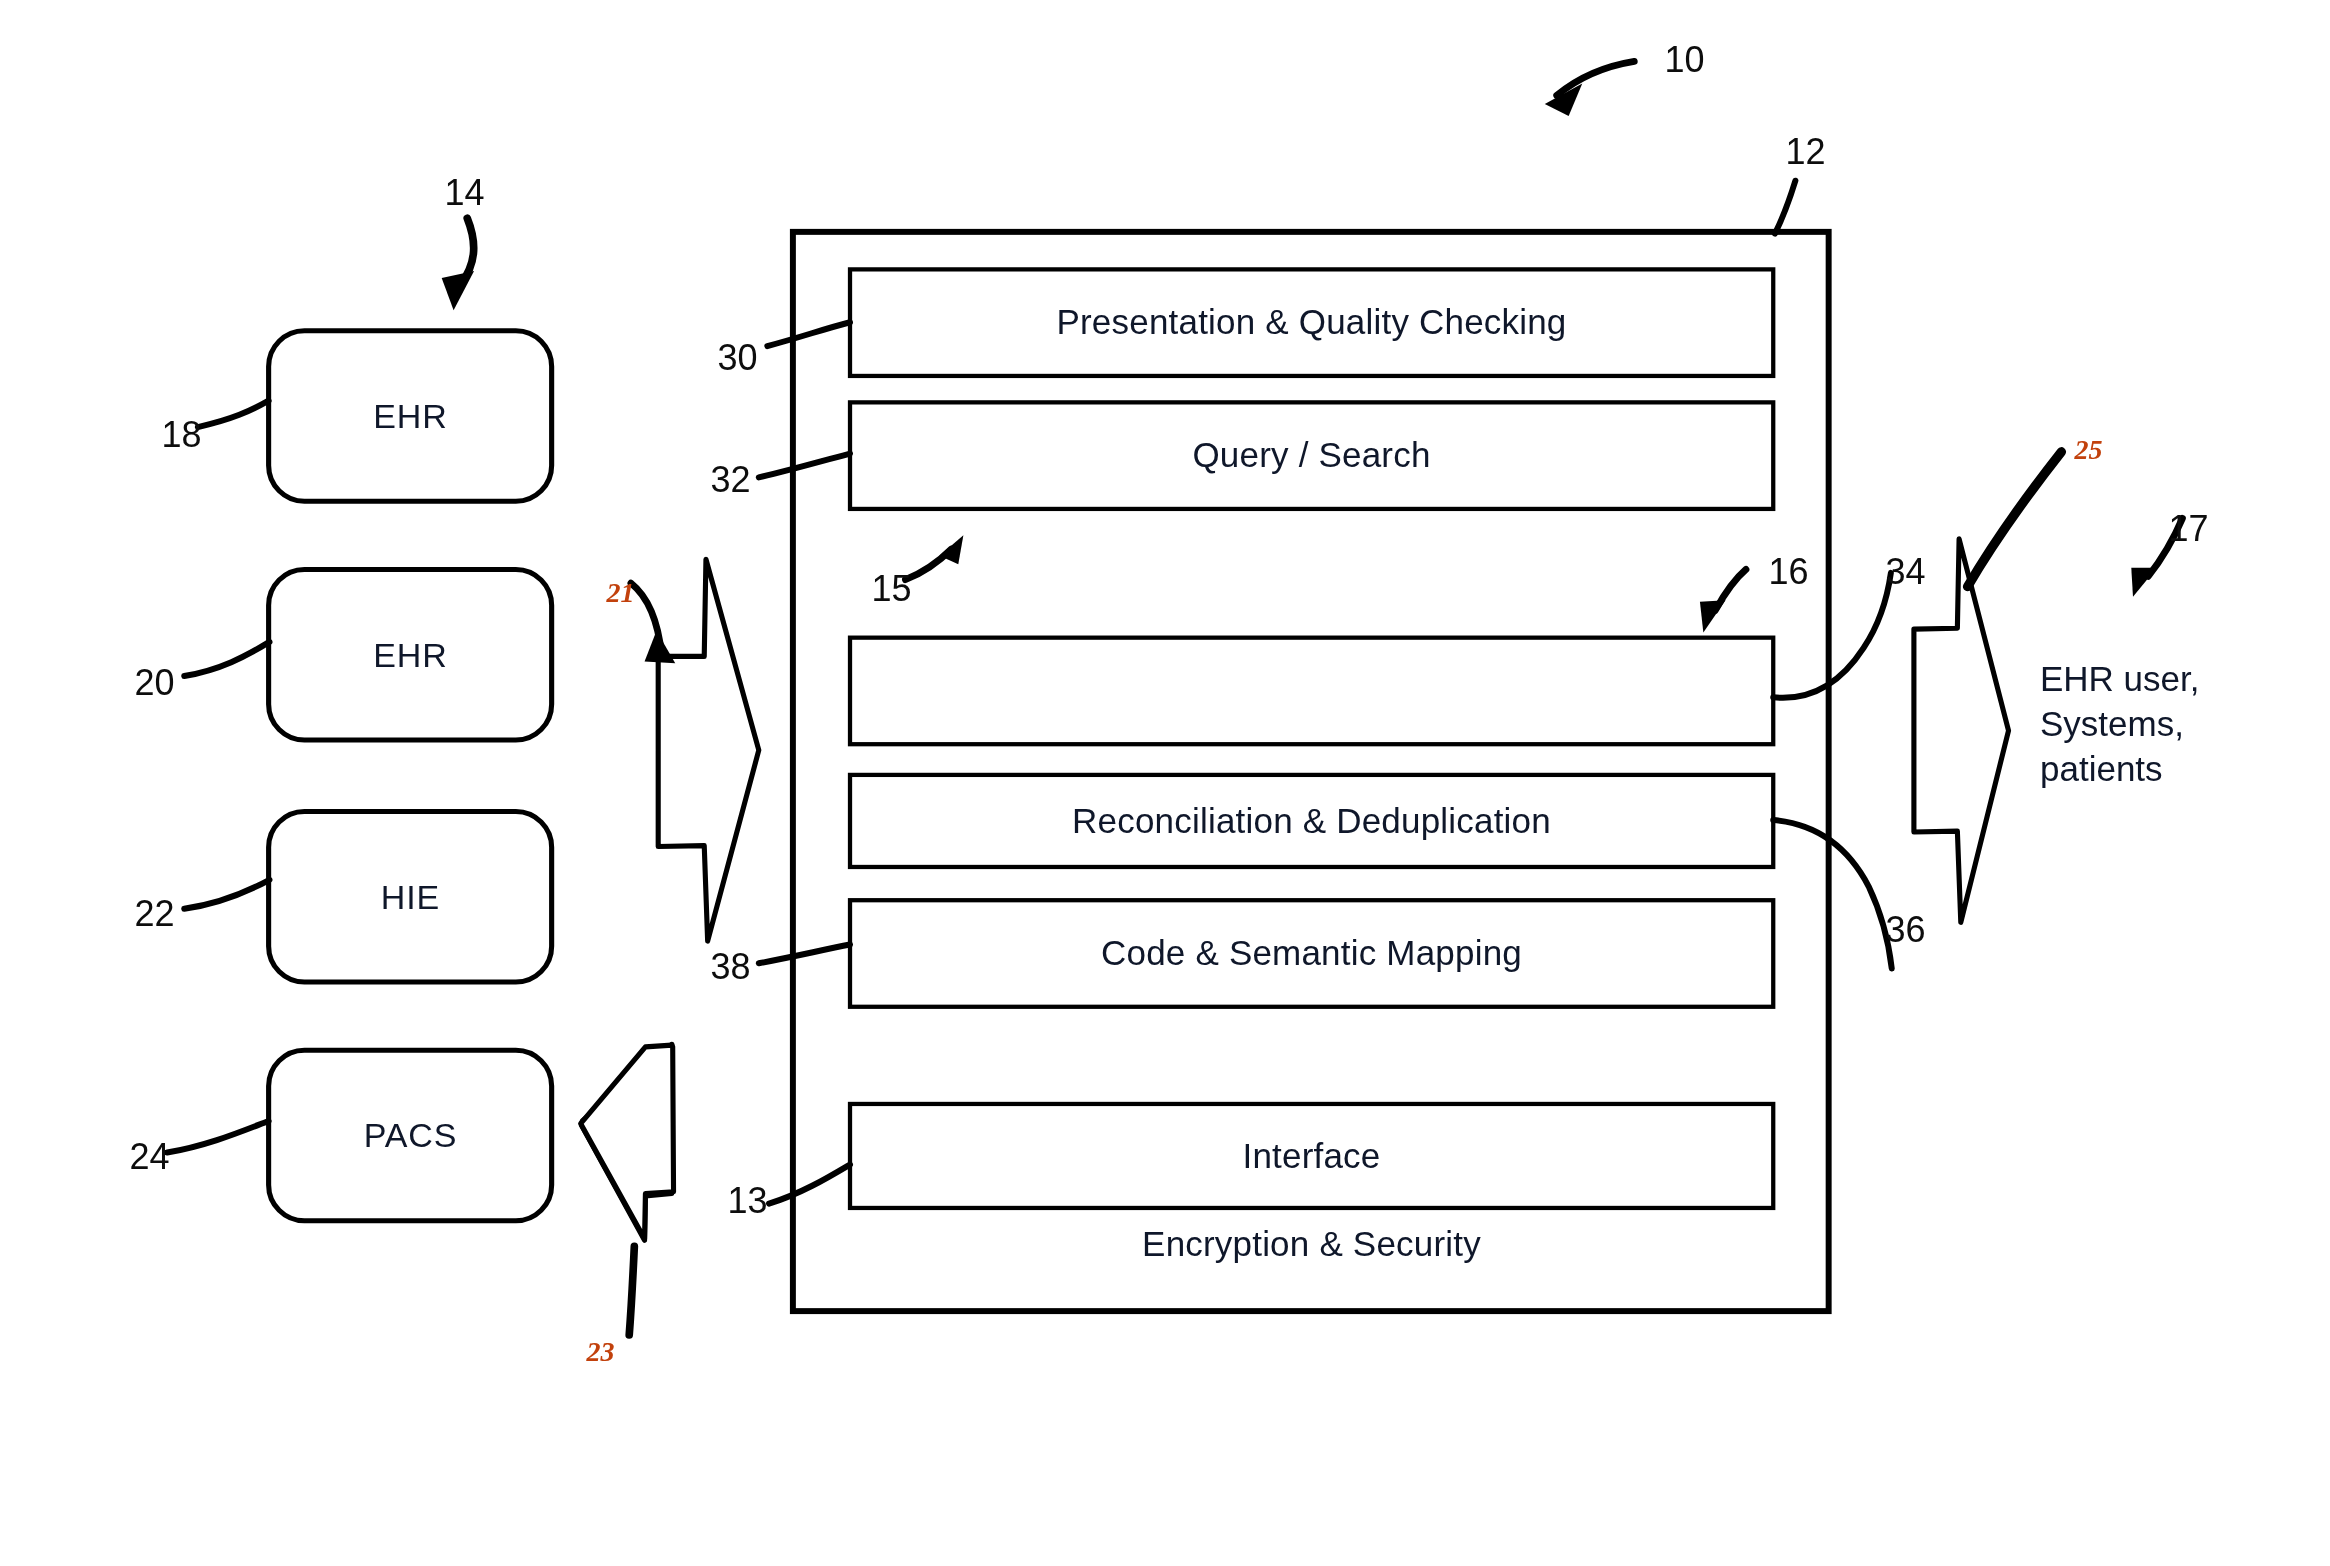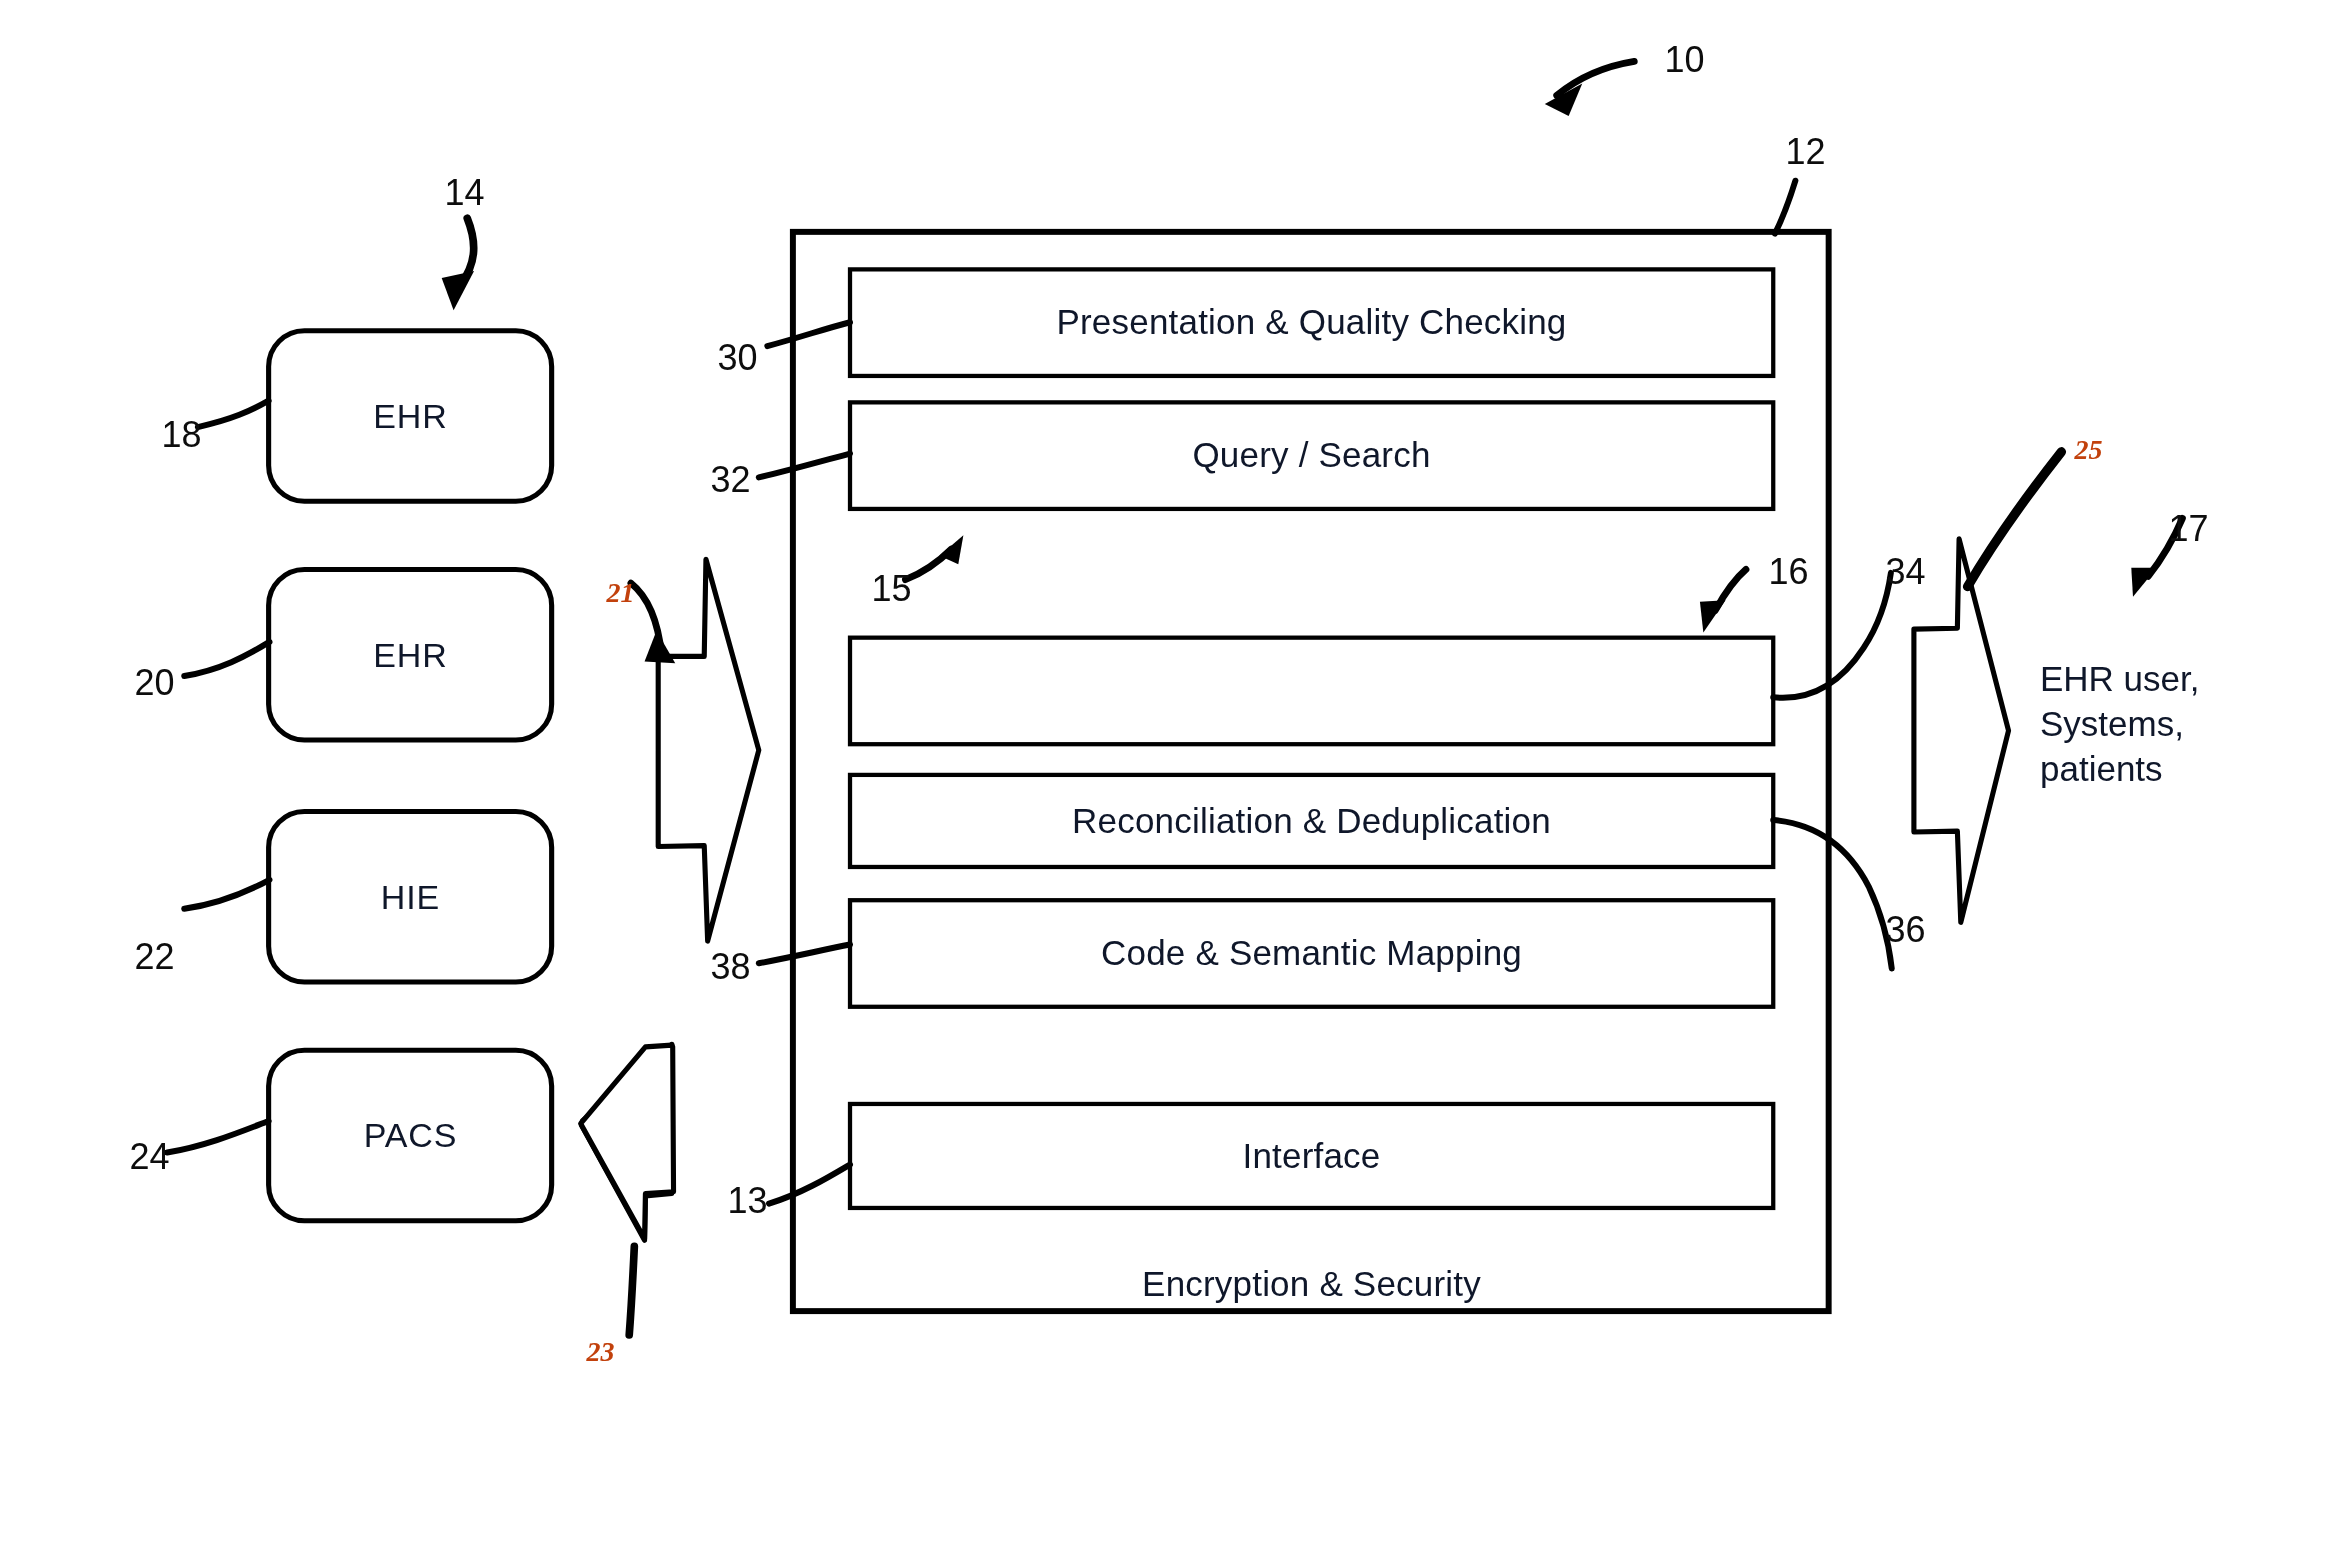--- a/index.html
+++ b/index.html
@@ -8,21 +8,21 @@
   #stage { position:absolute; inset:0; }
   svg.layer { position:absolute; left:0; top:0; width:2330px; height:1566px; }
 
   .node-label {
     position:absolute; display:flex; align-items:center; justify-content:center;
     text-align:center; line-height:1.15; color:#0f172a;
     font-family:"Liberation Sans", sans-serif;
   }
   .src-box-text { font-size:34px; letter-spacing:0.9px; }
   .layer-text   { font-size:35px; letter-spacing:0.2px; }
-  .plain-text   { font-size:35px; letter-spacing:0.2px;margin-top:40px; }
+  .plain-text   { font-size:35px; letter-spacing:0.2px; }
   .users-text   { font-size:35px; line-height:1.28; text-align:left;
                   justify-content:flex-start; }
   .ref          { font-size:36px; font-family:"Liberation Sans", sans-serif;
                   color:#0d0d0d; }
   .ref-hand     { font-size:28px; font-family:"Liberation Serif", serif;
                   font-style:italic; font-weight:700; color:#c2410c; }
 </style>
 </head>
 <body>
 
@@ -122,21 +122,21 @@
   <div class="node-label ref" style="left:1646px; top:34px; width:77px; height:51px;">10</div>
   <div class="node-label ref" style="left:1767px; top:126px; width:77px; height:51px;">12</div>
   <div class="node-label ref" style="left:709px; top:1175px; width:77px; height:51px;">13</div>
   <div class="node-label ref" style="left:426px; top:167px; width:77px; height:51px;">14</div>
   <div class="node-label ref" style="left:853px; top:563px; width:77px; height:51px;">15</div>
   <div class="node-label ref" style="left:1750px; top:546px; width:77px; height:51px;">16</div>
   <div class="node-label ref" style="left:2150px; top:503px; width:77px; height:51px;">17</div>
   <div class="node-label ref" style="left:143px; top:409px; width:77px; height:51px;">18</div>
   <div class="node-label ref" style="left:116px; top:657px; width:77px; height:51px;">20</div>
   <div class="node-label ref-hand" style="left:582px; top:563px; width:77px; height:60px;">21</div>
-  <div class="node-label ref" style="left:116px; top:888px; width:77px; height:51px;margin-top:43px;">22</div>
+  <div class="node-label ref" style="left:116px; top:888px; width:77px; height:51px;">22</div>
   <div class="node-label ref-hand" style="left:558px; top:1322px; width:85px; height:60px;">23</div>
   <div class="node-label ref" style="left:111px; top:1131px; width:77px; height:51px;">24</div>
   <div class="node-label ref-hand" style="left:2046px; top:420px; width:85px; height:60px;">25</div>
   <div class="node-label ref" style="left:699px; top:332px; width:77px; height:51px;">30</div>
   <div class="node-label ref" style="left:692px; top:454px; width:77px; height:51px;">32</div>
   <div class="node-label ref" style="left:1867px; top:546px; width:77px; height:51px;">34</div>
   <div class="node-label ref" style="left:1867px; top:904px; width:77px; height:51px;">36</div>
   <div class="node-label ref" style="left:692px; top:941px; width:77px; height:51px;">38</div>
 
 </div>

